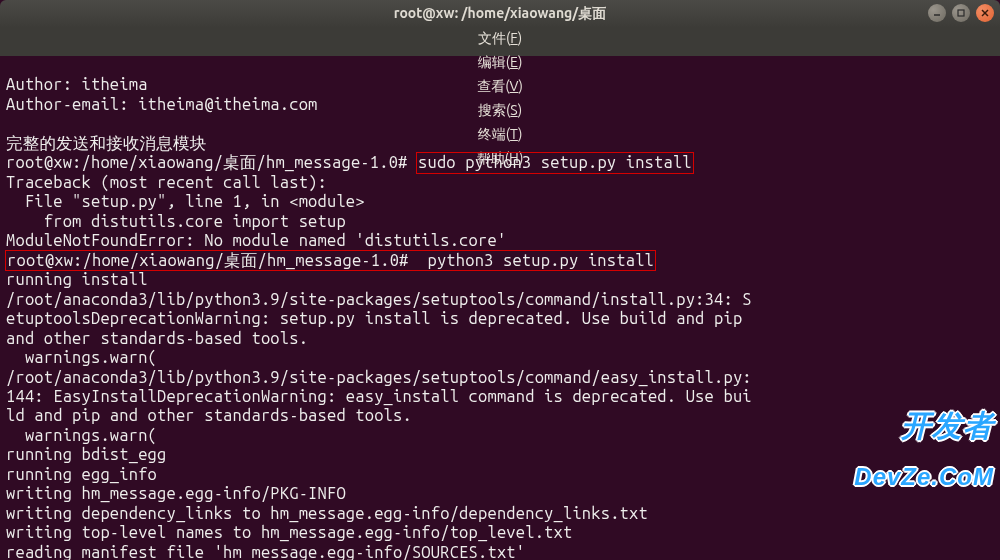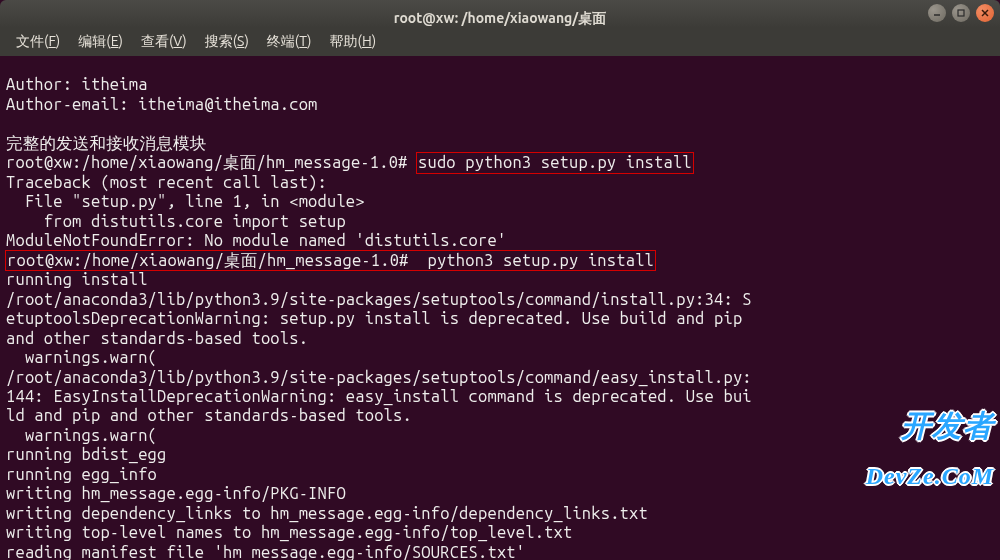--- a/index.html
+++ b/index.html
@@ -1,30 +1,30 @@
 <!DOCTYPE html>
 <html><head>
 <meta charset="utf-8">
 <style>
   * { margin: 0; padding: 0; box-sizing: border-box; }
   body { width: 1000px; height: 560px; font-family: "Ubuntu", sans-serif; background: #f0f0f0; overflow: hidden; position: relative; }
   .window { width: 1000px; height: 560px; background: #300a24; display: flex; flex-direction: column; }
-  .titlebar { height: 28px; background: linear-gradient(to bottom, #4b4a46 0%, #3c3b37 100%); display: flex; align-items: flex-end; position: relative; border-top-left-radius: 6px; border-top-right-radius: 6px; }
+  .titlebar { height: 28px; background: linear-gradient(to bottom, #4b4a46 0%, #3c3b37 100%); display: flex; align-items: center; position: relative; border-top-left-radius: 6px; border-top-right-radius: 6px; }
   .titlebar-title { flex: 1; text-align: center; color: #dfdbd2; font-size: 14px; font-weight: bold; }
   .window-controls { position: absolute; right: 6px; top: 4px; display: flex; gap: 6px; }
   .wc { width: 18px; height: 18px; border-radius: 50%; display: flex; align-items: center; justify-content: center; font-size: 10px; color: #3a3a3a; }
   .wc.min { background: radial-gradient(circle at 30% 30%, #9a958c, #6e6a61); }
   .wc.max { background: radial-gradient(circle at 30% 30%, #9a958c, #6e6a61); }
   .wc.close { background: radial-gradient(circle at 30% 30%, #f28c63, #e26433); }
-  .menubar { height: 28px; background: #3c3b37; display: flex; align-items: center; padding: 0 8px; gap: 2px; color: #e6e1d8; font-size: 14px; }
+  .menubar { height: 28px; background: #3c3b37; display: flex; align-items: center; padding: 0 8px; gap: 2px; color: #e6e1d8; font-size: 14px; flex-direction: column; }
   .menu-item { padding: 2px 8px; cursor: pointer; }
   .menu-item u { text-decoration: underline; }
   .terminal { flex: 1; padding: 0px 6px 4px 6px; font-family: "Ubuntu Mono","DejaVu Sans Mono",monospace; font-size: 16.5px; line-height: 1.18; color: #eeeeec; white-space: pre; overflow: hidden; position: relative; letter-spacing: 0.2px; }
   .redbox { border: 1px solid #d40000; display: inline-block; padding: 0 1px; margin: -1px -1px; }
-  .watermark { position: absolute; right: 6px; bottom: 18px; font-family: Liberation Serif, serif; font-weight: bold; font-style: italic; font-size: 30px; color: #2aa6ff; text-shadow: 2px 0 #fff, -2px 0 #fff, 0 2px #fff, 0 -2px #fff, 1px 1px #fff, -1px -1px #fff, 1px -1px #fff, -1px 1px #fff; letter-spacing: 1px; line-height: 0.9; text-align: right; pointer-events: none; }
+  .watermark { position: absolute; right: 6px; bottom: 18px; font-family: Liberation Sans, sans-serif; font-weight: bold; font-style: italic; font-size: 30px; color: #2aa6ff; text-shadow: 2px 0 #fff, -2px 0 #fff, 0 2px #fff, 0 -2px #fff, 1px 1px #fff, -1px -1px #fff, 1px -1px #fff, -1px 1px #fff; letter-spacing: 1px; line-height: 0.9; text-align: right; pointer-events: none; }
   .watermark .sub { font-size: 24px; display: block; }
 </style>
 </head>
 <body>
 
 <div class="window">
 
   <div class="titlebar">
     <div class="titlebar-title">root@xw: /home/xiaowang/桌面</div>
     <div class="window-controls">

